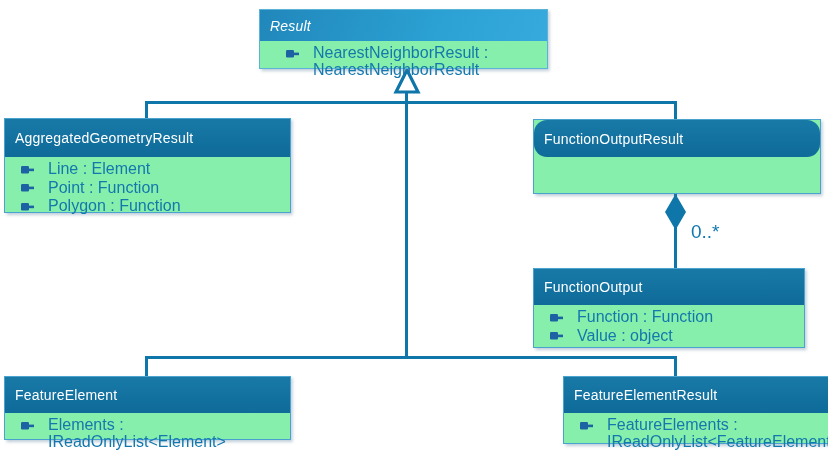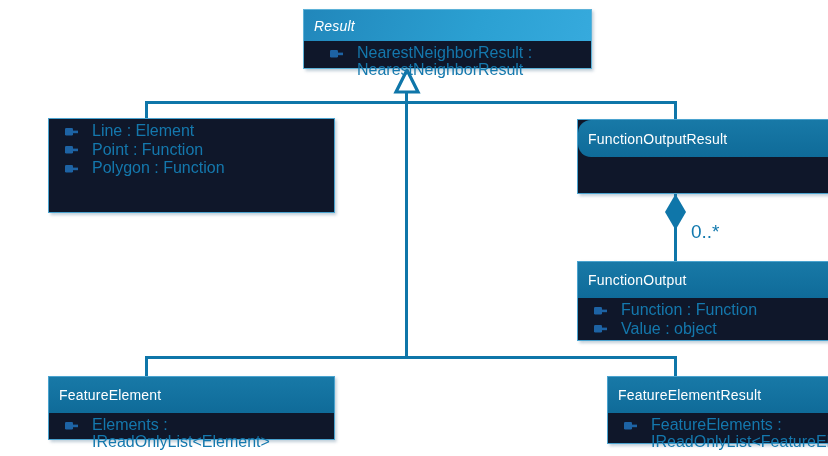--- a/index.html
+++ b/index.html
@@ -15,24 +15,23 @@
   .rel-label{
     position:absolute;
     color:#1279ae;
     font-size:19px;
     font-weight:400;
   }
   
   .class-box{
     position:absolute;
     box-sizing:border-box;
-    background:#0f172a;
+    background:#86efac;
     border:1.5px solid #4aa3cf;
     box-shadow:1.5px 2px 3px rgba(70,110,140,.35);
-    margin-left:44px;
   }
   .class-header{
     box-sizing:border-box;
     display:flex;align-items:center;
     padding-left:10px;
     background:linear-gradient(180deg,#1879a7 0%,#0f6b99 100%);
   }
   .class-header.result-grad{
     background:linear-gradient(110deg,#2187bb 0%,#2ba0d2 60%,#36aadd 100%);
   }
@@ -99,20 +98,23 @@
               <rect x="0" y="1" width="8" height="7.5" rx="1.2" fill="#1d63a4"></rect>
               <rect x="8" y="3.6" width="5" height="2.6" fill="#1d63a4"></rect>
             </svg>
         </span>
         <span class="prop-text">NearestNeighborResult : NearestNeighborResult</span>
       </div>
     </div>
   </div>
 
   <div class="class-box" style="left:4px;top:118px;width:287px;height:95px;">
+    <div class="class-header" style="height:38px;">
+      <span class="class-title">AggregatedGeometryResult</span>
+    </div>
     <div class="class-body">
       <div class="prop-row">
         <span class="prop-icon">
           <svg width="13" height="10" viewBox="0 0 13 10">
               <rect x="0" y="1" width="8" height="7.5" rx="1.2" fill="#1d63a4"></rect>
               <rect x="8" y="3.6" width="5" height="2.6" fill="#1d63a4"></rect>
             </svg>
         </span>
         <span class="prop-text">Line : Element</span>
       </div>
@@ -136,21 +138,21 @@
       </div>
     </div>
   </div>
 
   <div class="class-box" style="left:533px;top:119px;width:288px;height:75px;">
     <div class="class-header" style="height:37px;border-radius:13px;">
       <span class="class-title">FunctionOutputResult</span>
     </div>
   </div>
 
-  <div class="class-box" style="left:533px;top:261px;width:252px;height:80px;">
+  <div class="class-box" style="left:533px;top:268px;width:272px;height:80px;">
     <div class="class-header" style="height:36px;">
       <span class="class-title">FunctionOutput</span>
     </div>
     <div class="class-body">
       <div class="prop-row">
         <span class="prop-icon">
           <svg width="13" height="10" viewBox="0 0 13 10">
               <rect x="0" y="1" width="8" height="7.5" rx="1.2" fill="#1d63a4"></rect>
               <rect x="8" y="3.6" width="5" height="2.6" fill="#1d63a4"></rect>
             </svg>

